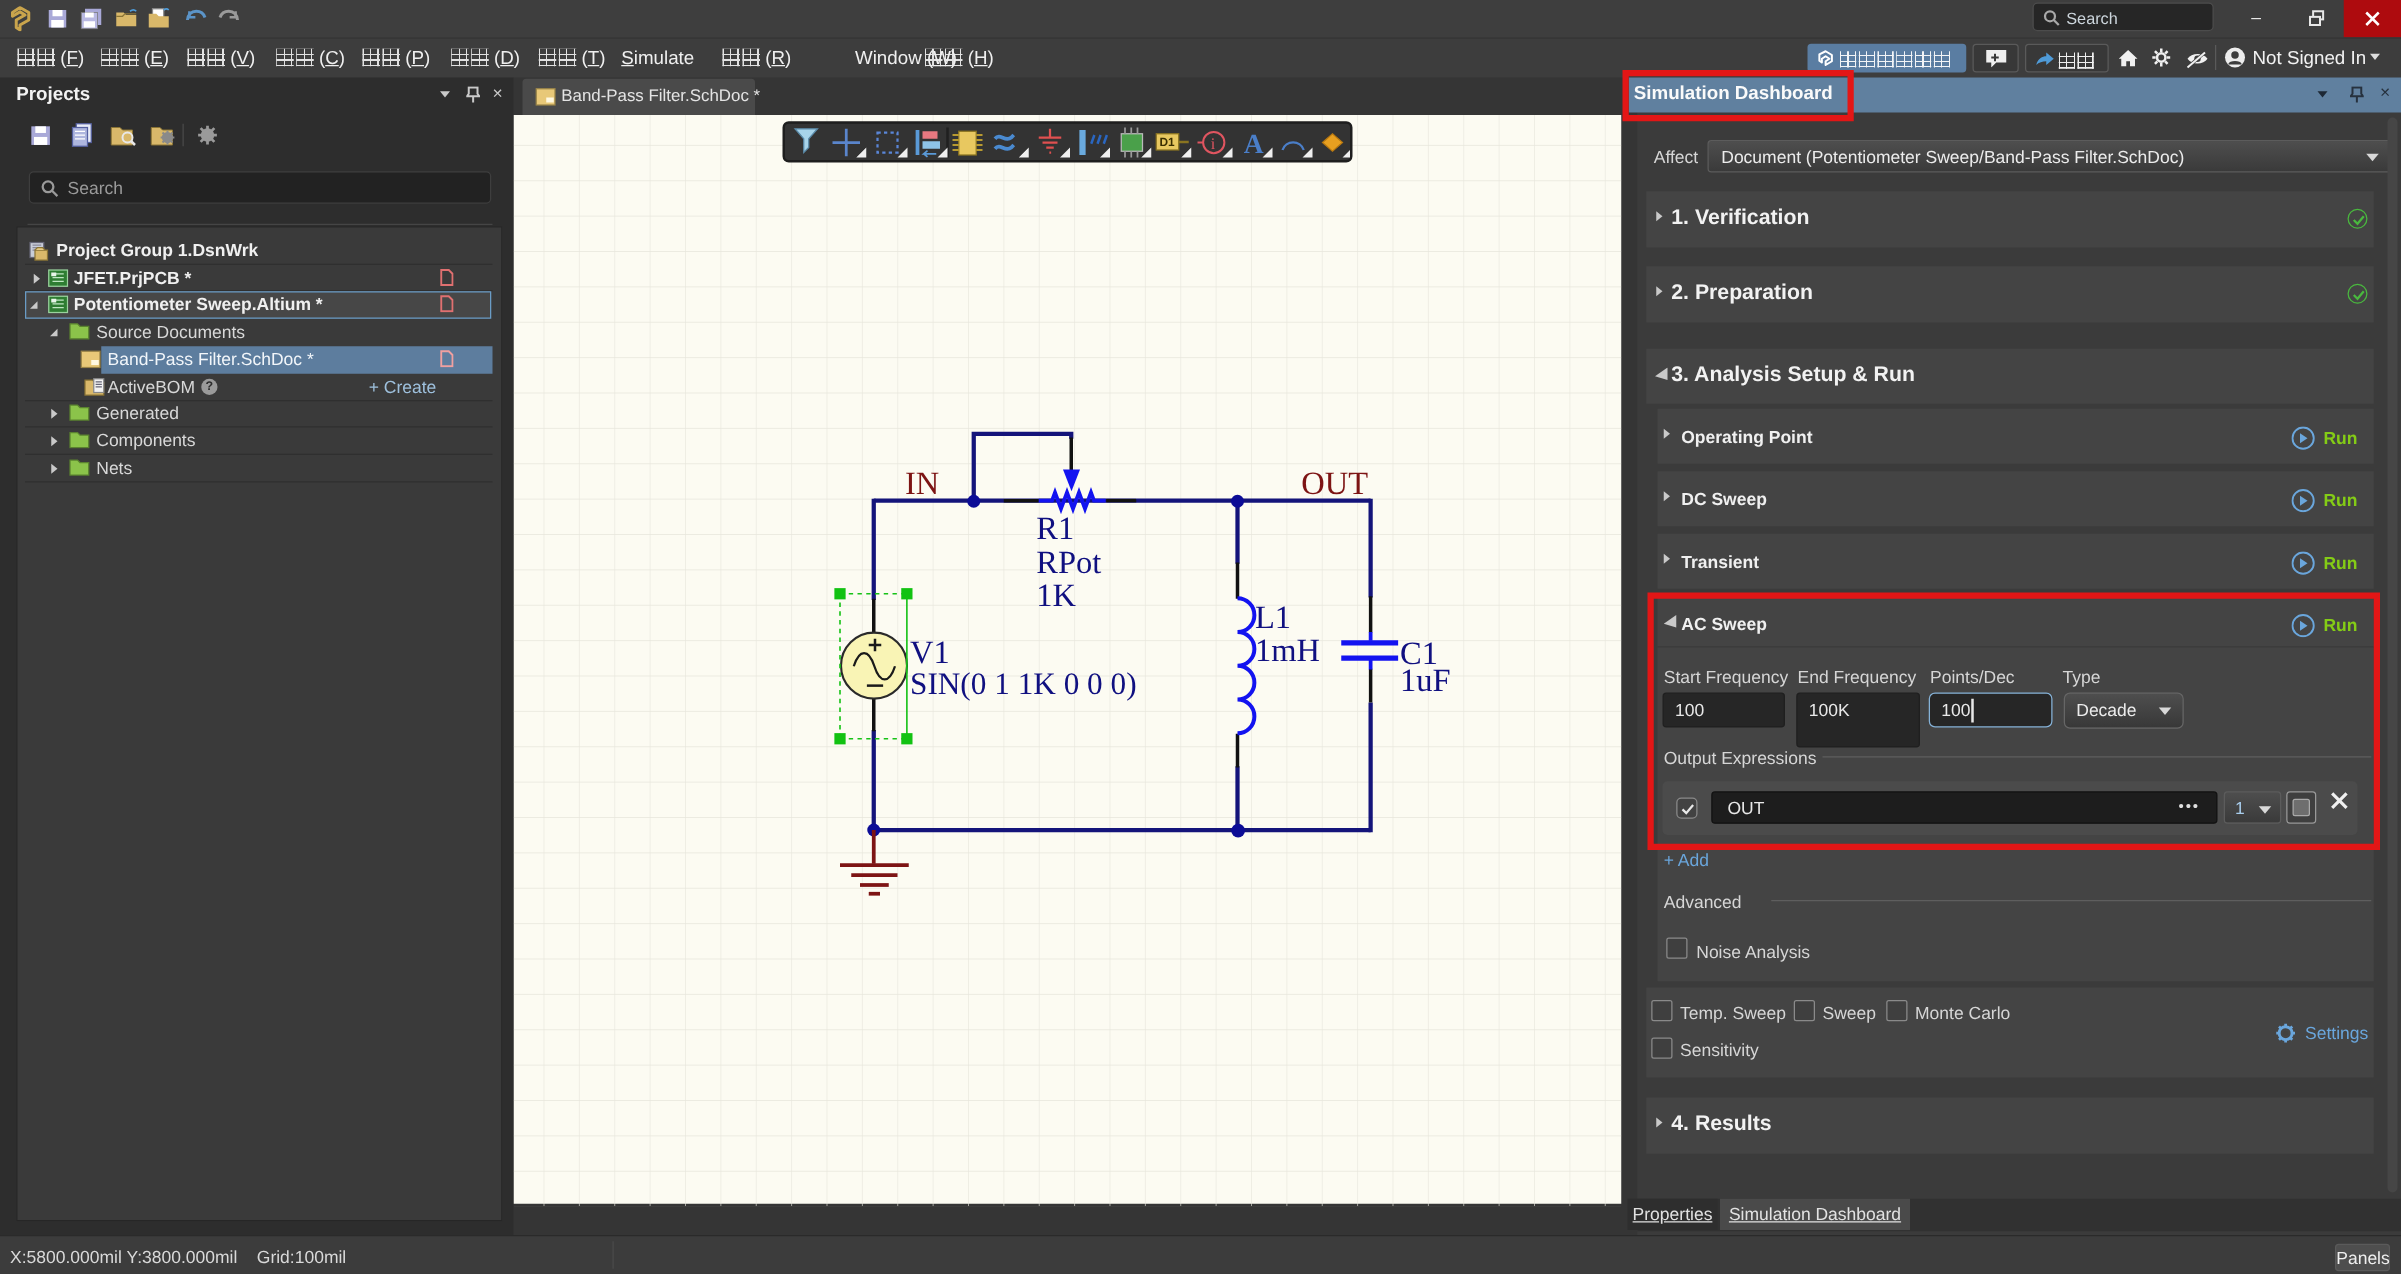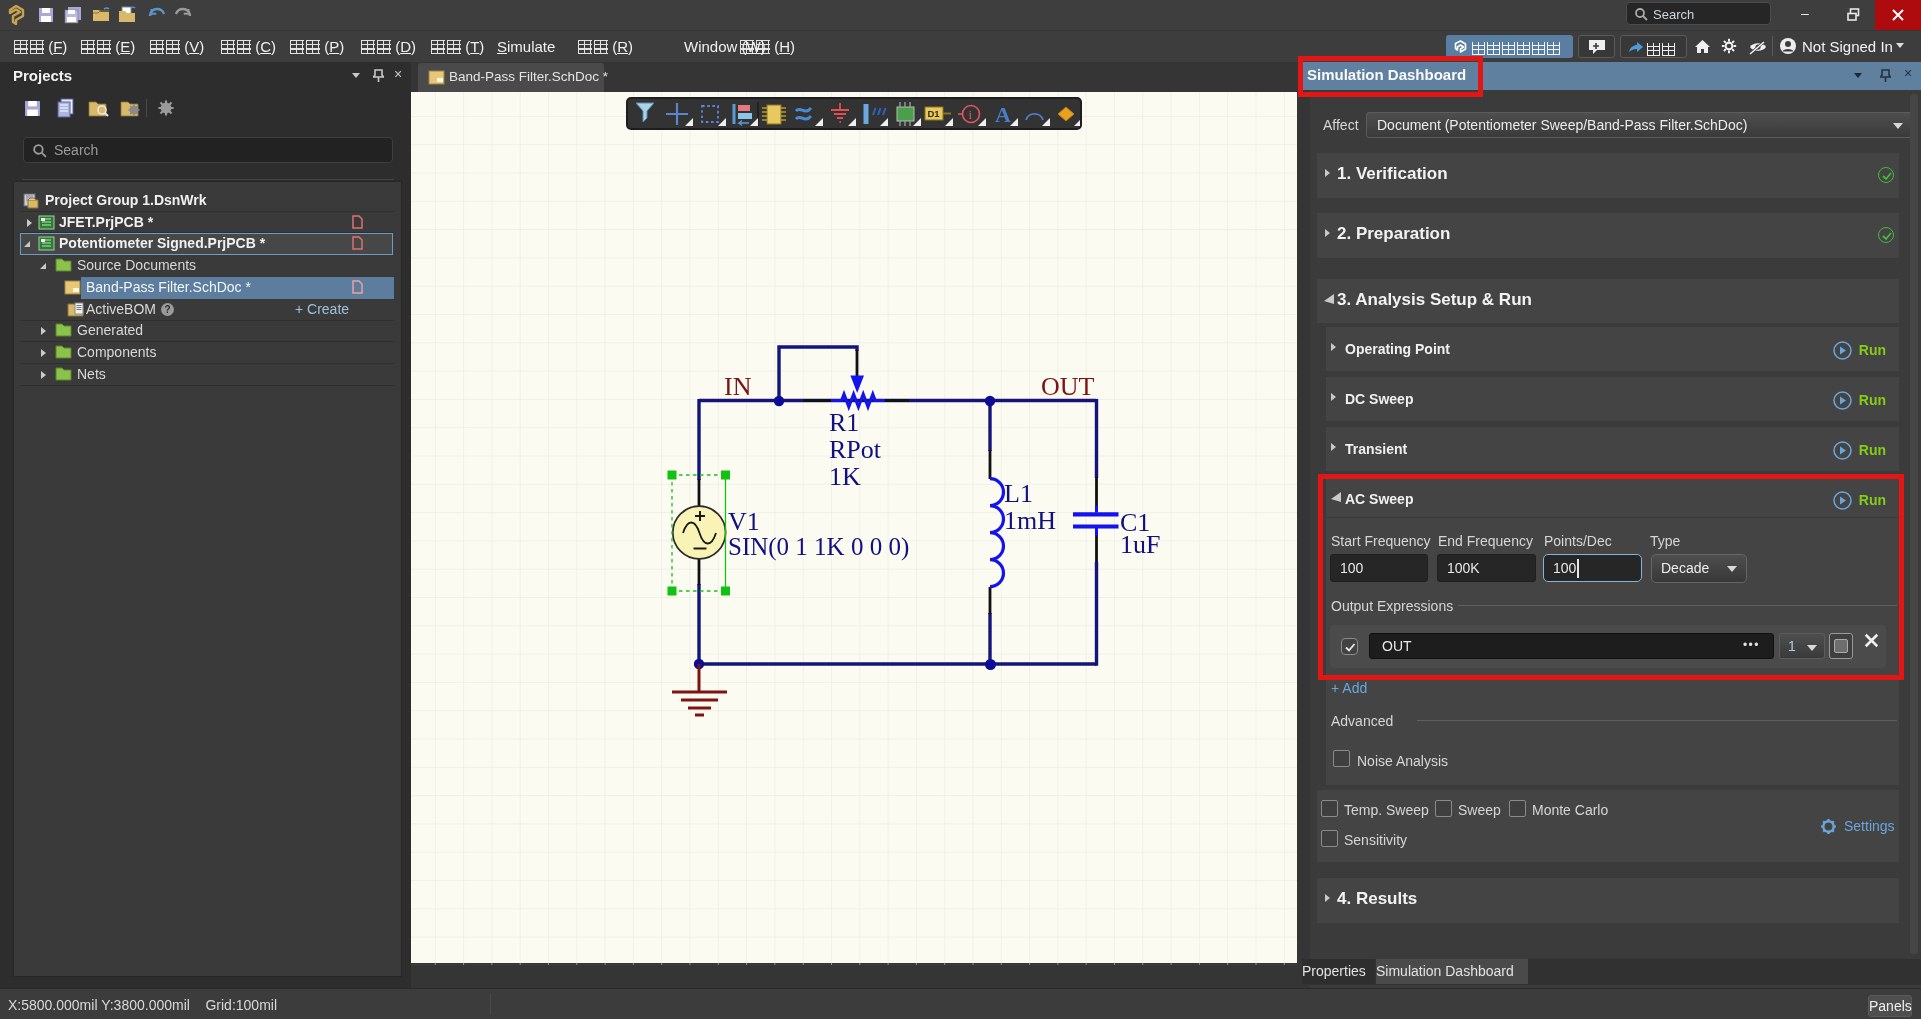--- a/index.html
+++ b/index.html
@@ -67,21 +67,21 @@
   .card { position:absolute; left:16px; width:573px; background:#444444; color:#f0f0f0; }
   .card .ct { position:absolute; left:19px; font-weight:bold; font-size:14px; }
   .runbtn { position:absolute; right:13px; color:#84cc16; font-weight:bold; font-size:14px; }
   .gcheck { position:absolute; right:5px; width:16px; height:16px; border:1.5px solid #49b83e; border-radius:50%; }
   .fld { position:absolute; background:#262626; border:1px solid #1f1f1f; border-radius:3px;
      color:#e8e8e8; font-size:14px; }
   .flbl { position:absolute; color:#d6d6d6; font-size:14px; }
   .chk { position:absolute; width:17px; height:17px; background:#3f3f3f; border:1px solid #8a8a8a; border-radius:2px; }
   #redhl2 { position:absolute; left:8px; top:412px; width:586px; height:206px; border:5px solid #e31616; }
   #rtabs  { position:absolute; left:0; top:897px; width:611px; height:26px; background:#313131; }
-  .rtab { position:absolute; top:0; height:25px; font-size:14px; color:#e2e2e2; text-align:left; }
+  .rtab { position:absolute; top:0; height:25px; font-size:14px; color:#e2e2e2; text-align:center;text-decoration:underline; }
 
   
   #status { position:absolute; left:0; top:988px; width:1921px; height:31px; background:#3c3c3c;
      border-top:1px solid #2a2a2a; color:#d9d9d9; font-size:14px; }
 </style>
 </head>
 <body>
 <div id="app">
 
   <div id="titlebar">
@@ -267,21 +267,21 @@
       <div class="rowline" style="top:170px;"></div>
 
       <div class="trow" style="top:171px;">
         <div class="abs" style="left:20px;top:0;width:373px;height:22px;background:#474747;border:1px solid #6a9cc6;"></div>
         <span class="tri-d" style="left:24px;"></span>
         <svg class="abs" style="left:38px;top:2px;" width="17" height="17" viewBox="0 0 17 17">
             <rect x="1" y="2" width="15" height="13" fill="#2e7d32" stroke="#9ad29e"></rect>
             <path d="M4 5h9M4 8h9M4 11h9" stroke="#bfe6c2" stroke-width="1"></path>
             <rect x="3" y="4" width="4" height="3" fill="#e8f5e9"></rect>
           </svg>
-        <span class="lbl bold" style="left:59px;">Potentiometer Signed.PrjPCB *</span>
+        <span class="lbl bold" style="left:59px;">Potentiometer Sweep.Altium *</span>
         <svg class="reddoc" style="left:352px;" viewBox="0 0 11 14">
             <path d="M1 1h6l3 3v9H1z" fill="none" stroke="#e07070" stroke-width="1.5"></path>
           </svg>
       </div>
 
       <div class="trow" style="top:193px;">
         <span class="tri-d" style="left:40px;"></span>
         <svg class="abs" style="left:55px;top:3px;" width="17" height="14" viewBox="0 0 17 14">
             <path d="M1 1h6l2 2h7v10H1z" fill="#8bc34a" stroke="#5a822f"></path>
           </svg>
@@ -586,21 +586,21 @@
               <circle cx="9.5" cy="9.5" r="8.5" fill="none" stroke="#6aa6dc" stroke-width="1.5"></circle>
               <path d="M7 5.5l6 4-6 4z" fill="#6aa6dc"></path>
             </svg>Run</span>
         <span class="flbl" style="left:5px;top:56px;">Start Frequency</span>
         <span class="flbl" style="left:112px;top:56px;">End Frequency</span>
         <span class="flbl" style="left:218px;top:56px;">Points/Dec</span>
         <span class="flbl" style="left:324px;top:56px;">Type</span>
         <div class="fld" style="left:4px;top:77px;width:98px;height:28px;">
             <span style="position:absolute;left:9px;top:5px;">100</span>
           </div>
-        <div class="fld" style="left:111px;top:77px;width:99px;height:28px;">
+        <div class="fld" style="left:111px;top:77px;width:99px;height:44px;">
             <span style="position:absolute;left:9px;top:5px;">100K</span>
           </div>
         <div class="fld" style="left:217px;top:77px;width:99px;height:28px;border:1.5px solid #85b2d8;border-radius:5px;">
             <span style="position:absolute;left:9px;top:5px;">100</span>
             <span style="position:absolute;left:33px;top:4px;width:1.5px;height:19px;background:#e8e8e8;"></span>
           </div>
         <div class="abs" style="left:325px;top:77px;width:96px;height:29px;border:1px solid #666;border-radius:5px;background:linear-gradient(#4e4e4e,#383838);">
           <span style="position:absolute;left:9px;top:5px;color:#ececec;font-size:14px;">Decade</span>
           <span style="position:absolute;right:9px;top:11px;width:0;height:0;border-top:6px solid #d8d8d8;border-left:5px solid transparent;border-right:5px solid transparent;"></span>
         </div>

